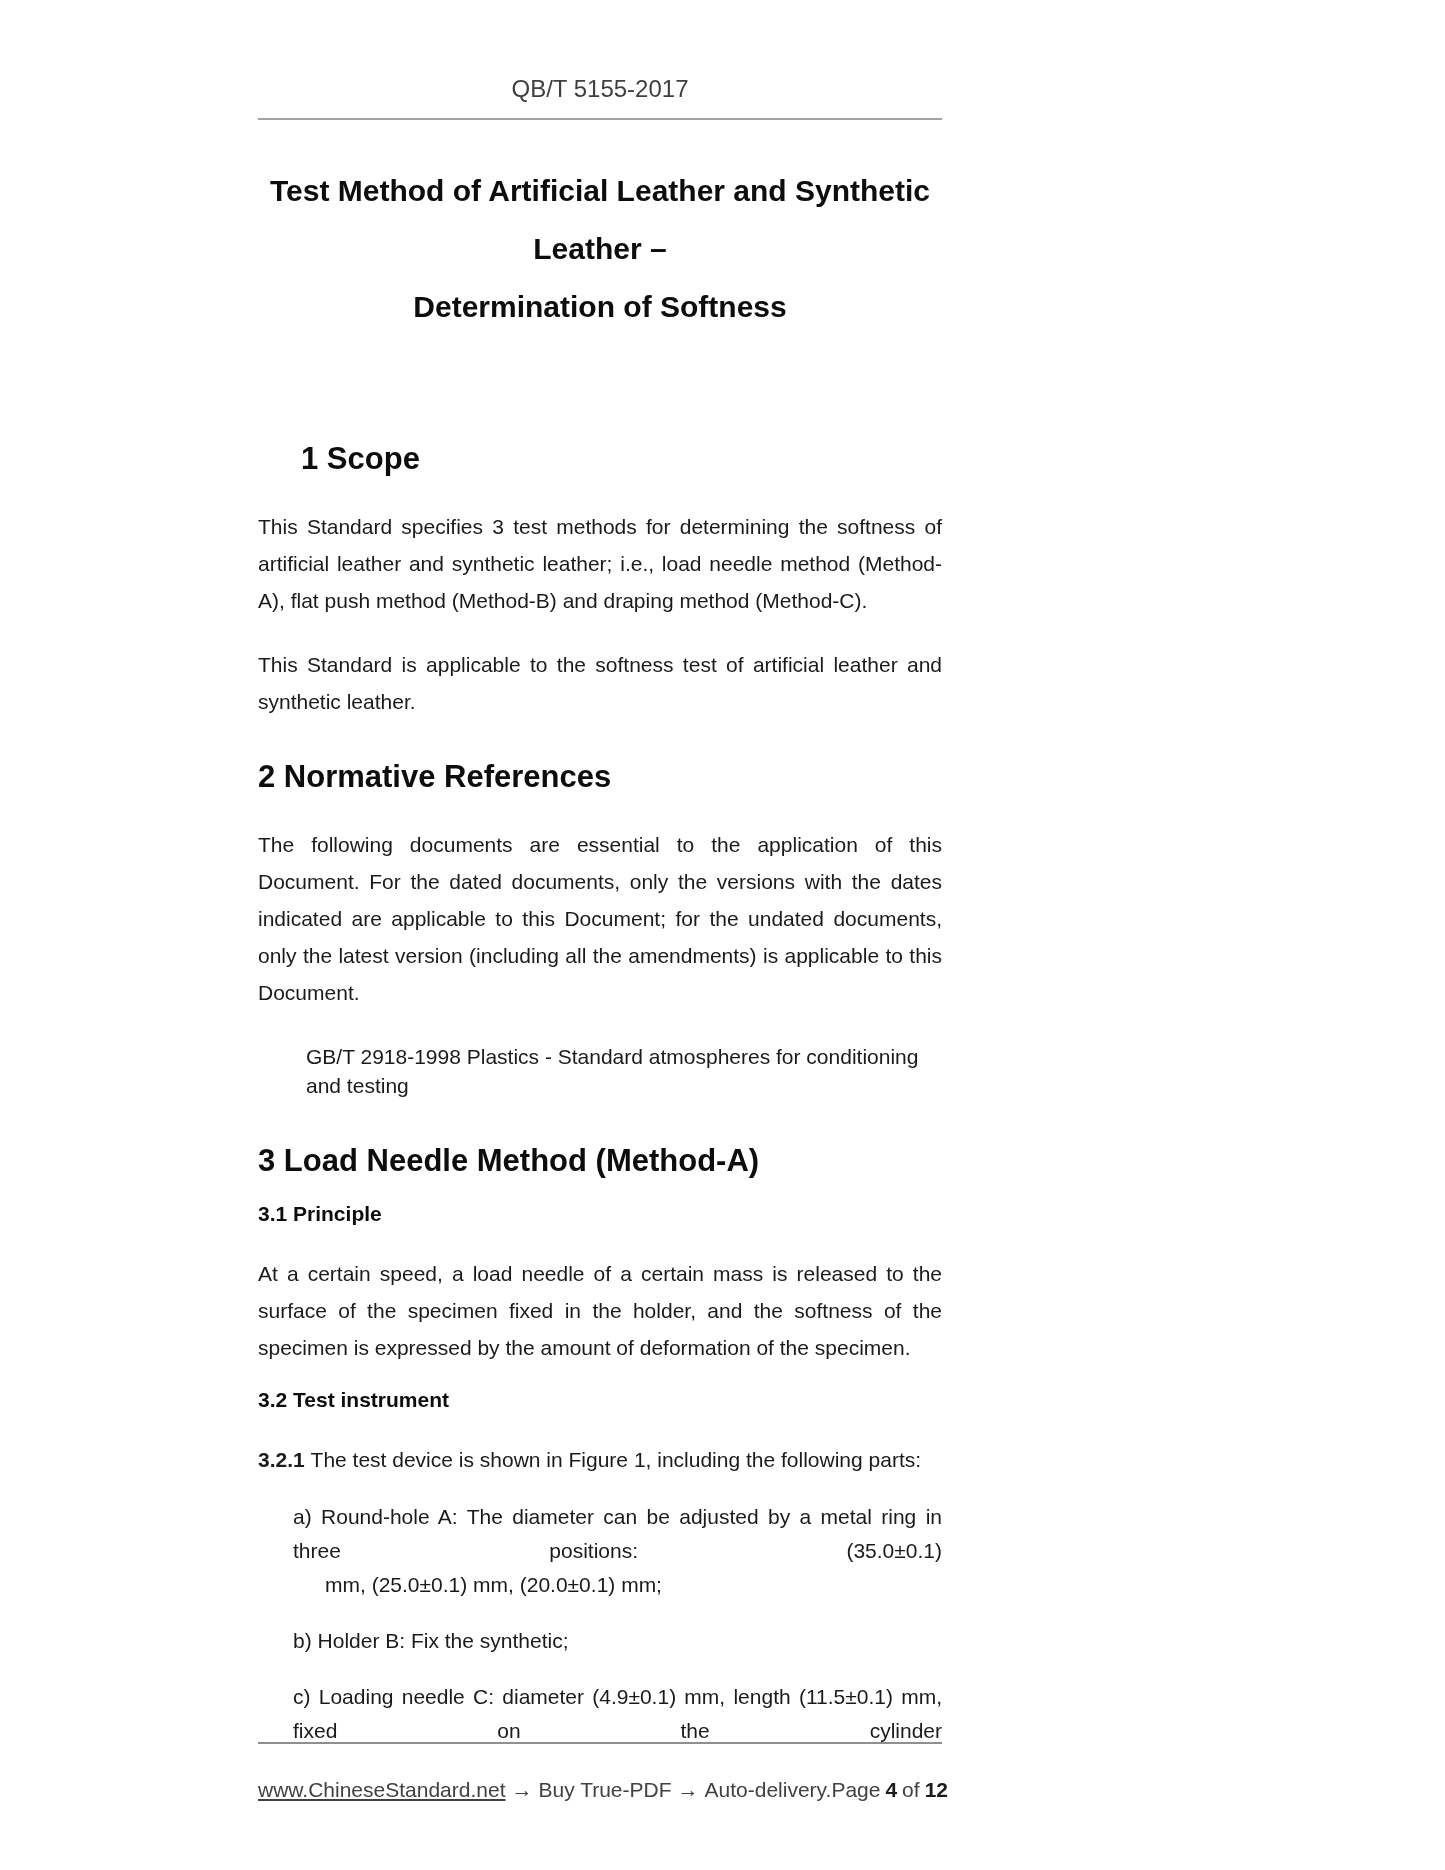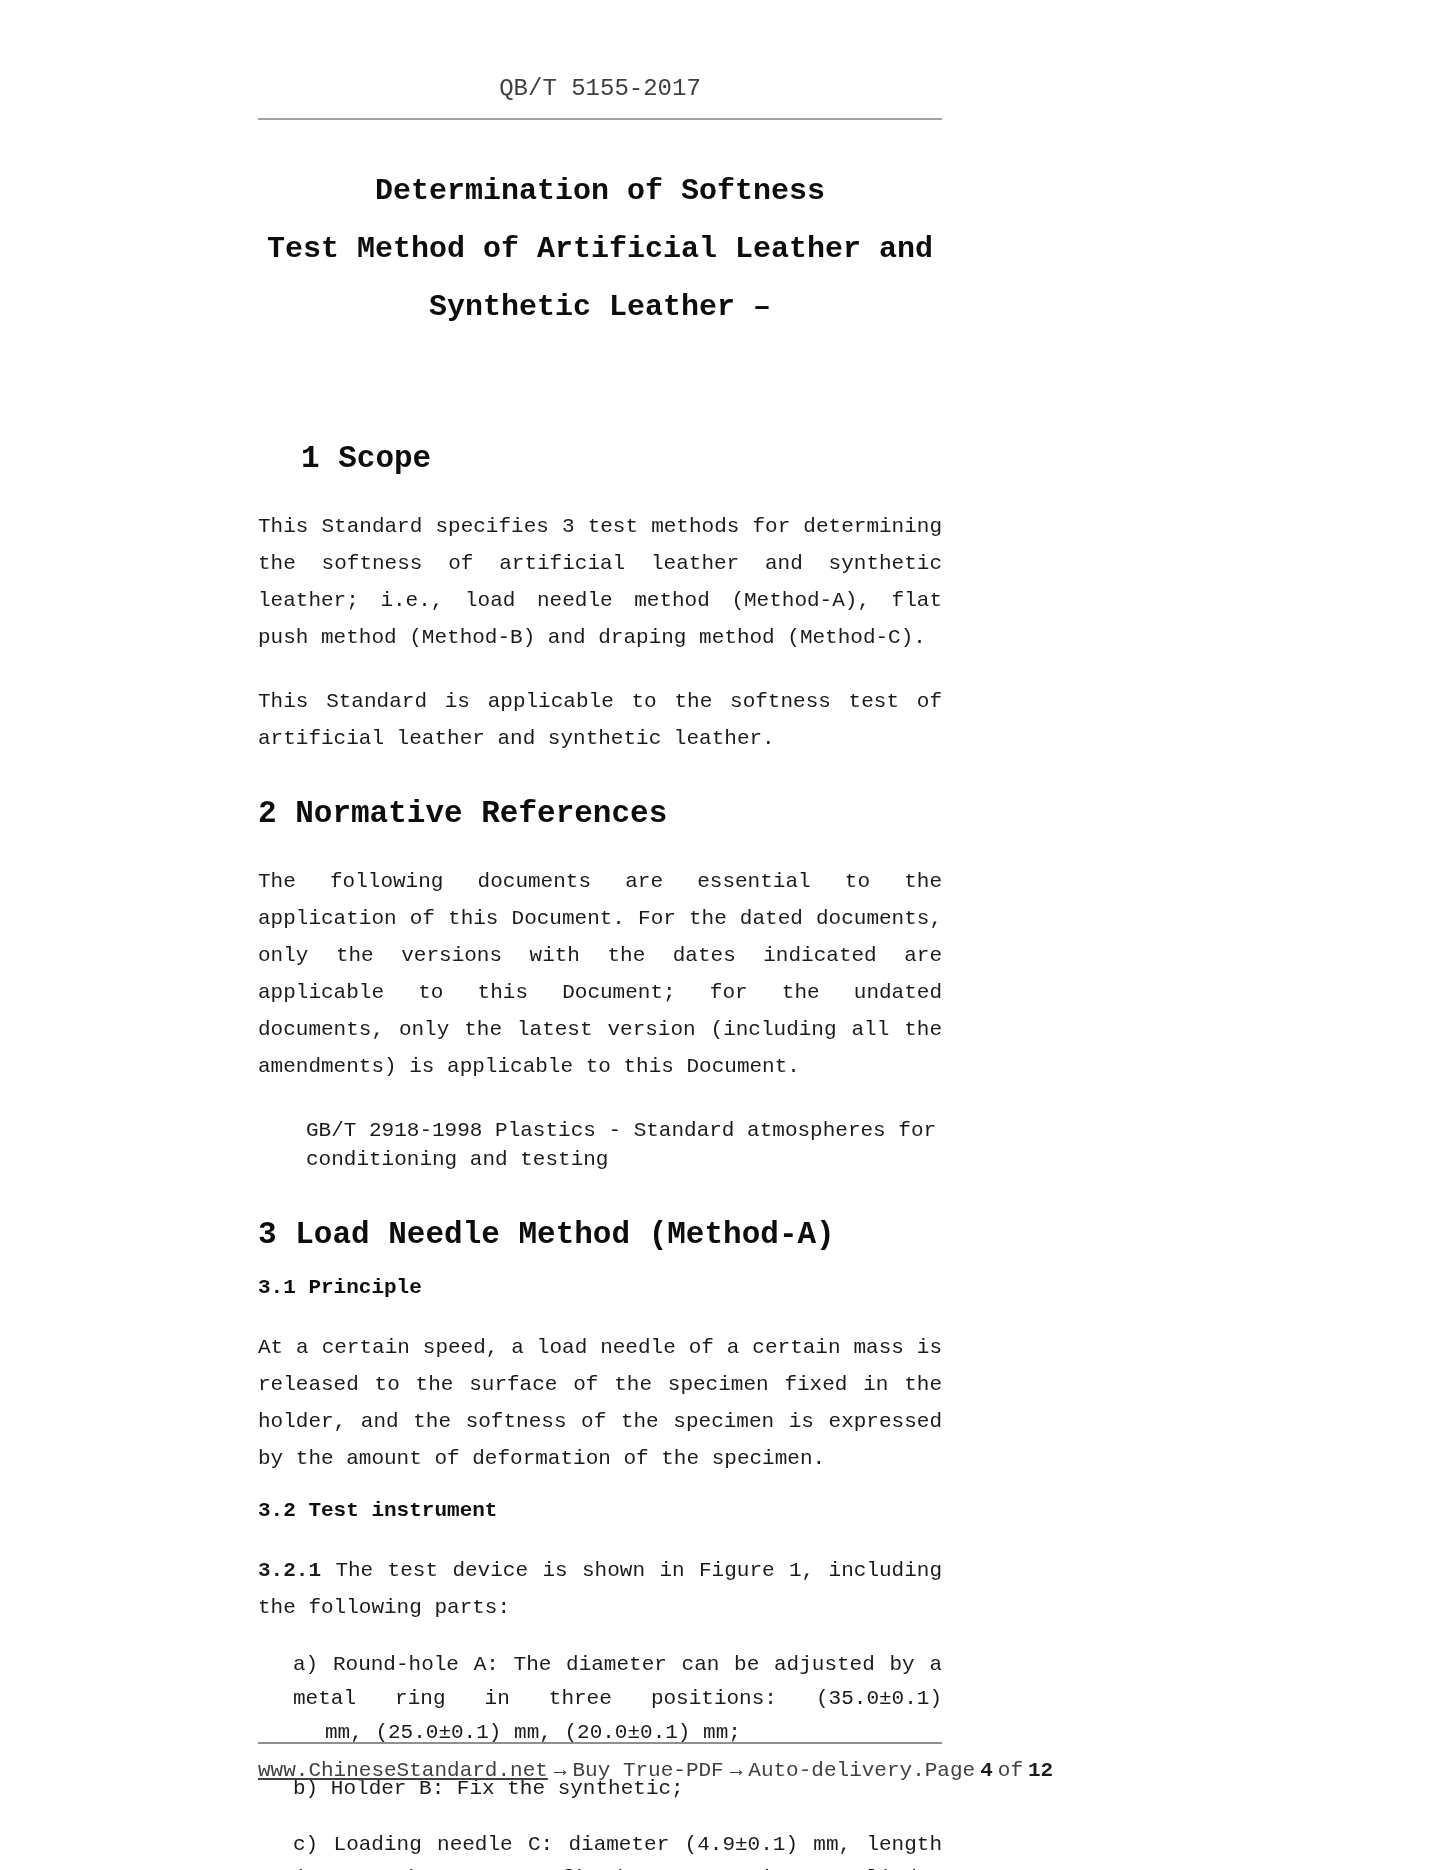--- a/index.html
+++ b/index.html
@@ -5,21 +5,21 @@
   html, body {
     margin: 0;
     padding: 0;
     background: #ffffff;
   }
   .page {
     position: relative;
     width: 1197px;
     height: 1870px;
     background: #ffffff;
-    font-family: Liberation Mono, monospace;
+    font-family: Liberation Sans, sans-serif;
     color: #1b1b1b;
     overflow: hidden;
   }
   .content {
     position: absolute;
     left: 258px;
     right: 255px;
     top: 0;
   }
   .doc-number {
@@ -91,21 +91,21 @@
     right: 255px;
     top: 1742px;
   }
   .footer-rule {
     border: 0;
     border-top: 2px solid #8f8f8f;
     height: 0;
     margin: 0;
   }
   .footer-row {
-    margin-top: 15px;
+    margin-top: 34px;
     display: flex;
     justify-content: space-between;
     align-items: baseline;
     font-size: 21px;
     color: #414141;
   }
   .footer-left { white-space: nowrap; }
   .footer-link {
     color: #414141;
     text-decoration: underline;
@@ -122,22 +122,22 @@
 </head>
 <body>
 
 <div class="page">
   <div class="content">
 
     <div class="doc-number">QB/T 5155-2017</div>
     <hr class="rule">
 
     <div class="doc-title">
+      <div>Test Method of Artificial Leather and Synthetic Leather –</div>
       <div>Determination of Softness</div>
-      <div>Test Method of Artificial Leather and Synthetic Leather –</div>
     </div>
 
     <div class="h-section h-scope">1 Scope</div>
     <div class="para first-after-heading">This Standard specifies 3 test methods for determining the softness of artificial leather and synthetic leather; i.e., load needle method (Method-A), flat push method (Method-B) and draping method (Method-C).</div>
     <div class="para">This Standard is applicable to the softness test of artificial leather and synthetic leather.</div>
 
     <div class="h-section h-normative">2 Normative References</div>
     <div class="para first-after-heading">The following documents are essential to the application of this Document. For the dated documents, only the versions with the dates indicated are applicable to this Document; for the undated documents, only the latest version (including all the amendments) is applicable to this Document.</div>
     <div class="reference">GB/T 2918-1998 Plastics - Standard atmospheres for conditioning and testing</div>
 

